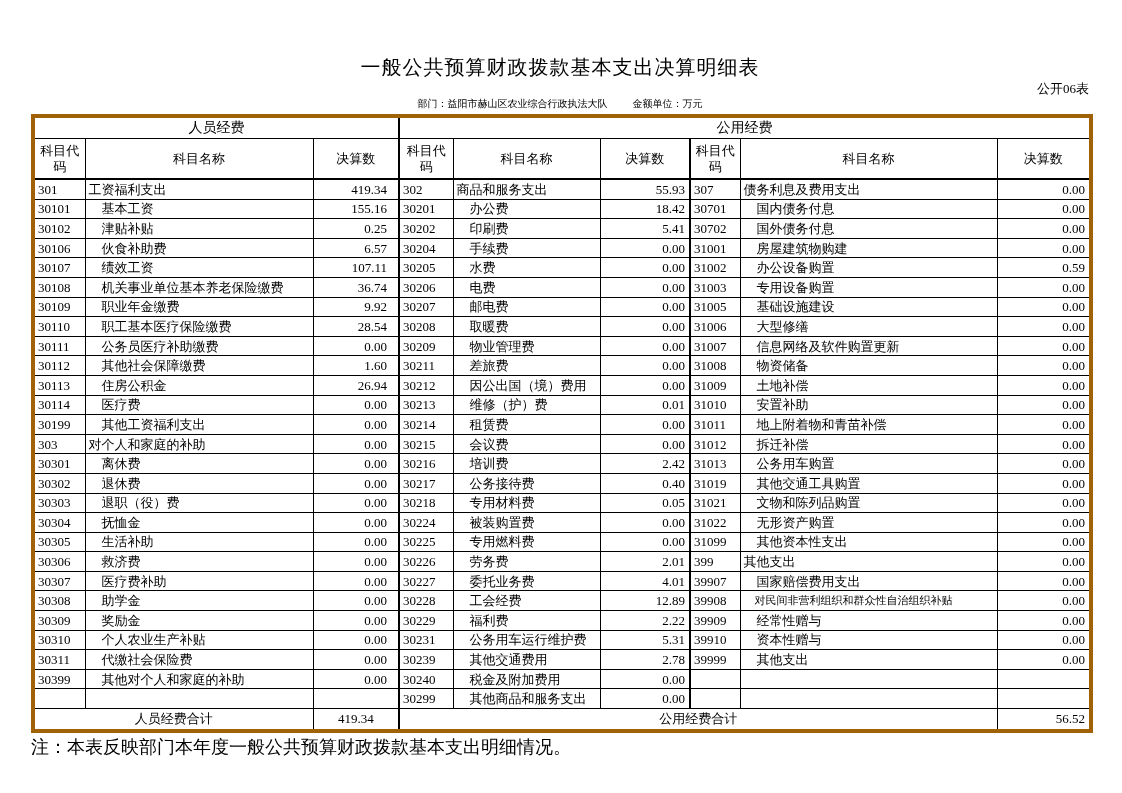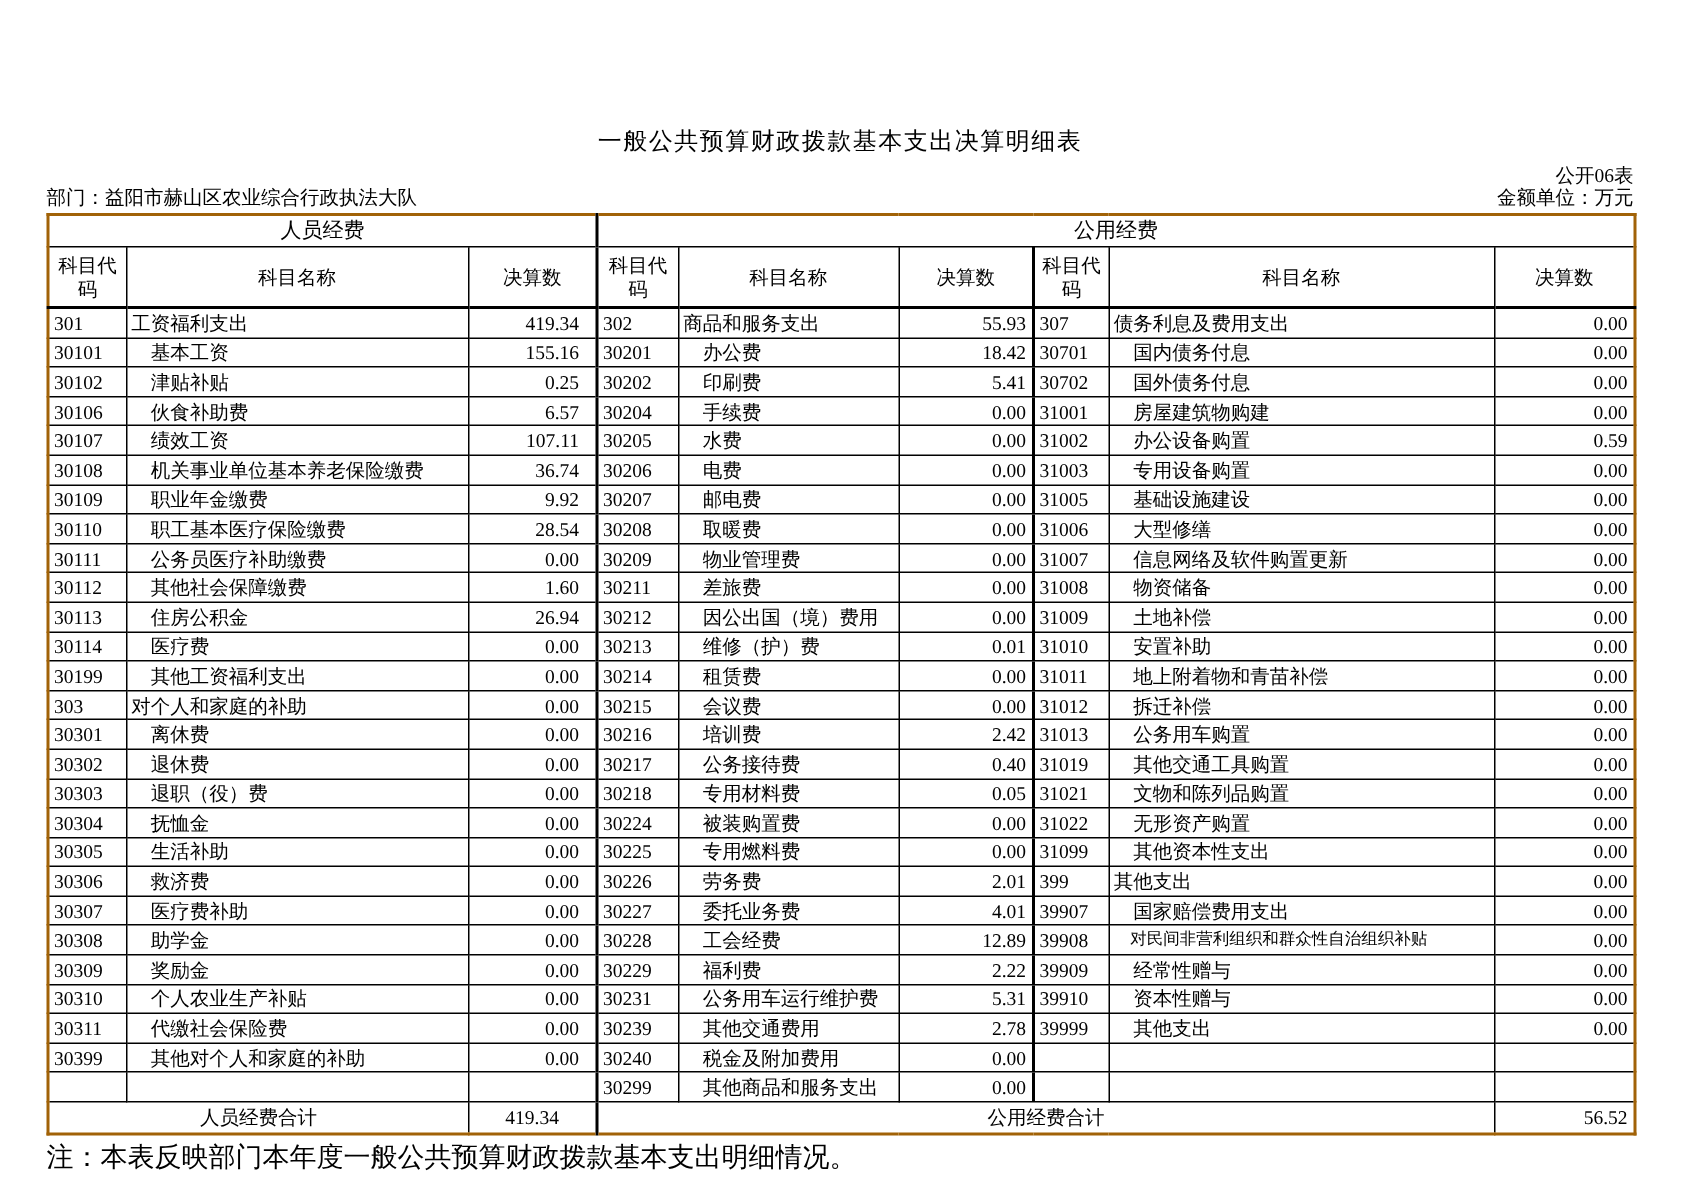--- a/index.html
+++ b/index.html
@@ -5,46 +5,46 @@
   html, body {
     margin: 0; padding: 0;
     width: 1122px; height: 793px;
     background: #ffffff;
     color: #000000;
     font-family: "Liberation Serif", "DejaVu Serif", serif;
     overflow: hidden;
   }
   .sheet { width: 1058px; margin-left: 31px; }
   .title {
-    margin-top: 84px;
+    margin-top: 56px;
     text-align: center;
-    font-size: 16px;
+    font-size: 20px;
     line-height: 22px;
     letter-spacing: 1px;
     white-space: nowrap;
   }
   .pub-code {
     margin-top: 3px;
     text-align: right;
     font-size: 13px;
     line-height: 15px;
   }
   .meta-row {
     display: flex;
-    justify-content: space-between;
-    font-size: 13px;
+    justify-content: center;
+    font-size: 10px;
     line-height: 15px;
     margin: 0 0 3px 0;
     gap: 25px;
   }
   table.budget {
     width: 1058px;
     border-collapse: collapse;
     table-layout: fixed;
-    border: 2px solid #a16207;
+    border: 4px solid #a16207;
   }
   table.budget th, table.budget td {
     border: 1px solid #000;
     font-weight: normal;
     overflow: hidden;
   }
   
   .sec { border-left: 2px solid #000 !important; }
   tr.group-row th { height: 18px; font-size: 14px; text-align: center; }
   tr.colhead-row th {

